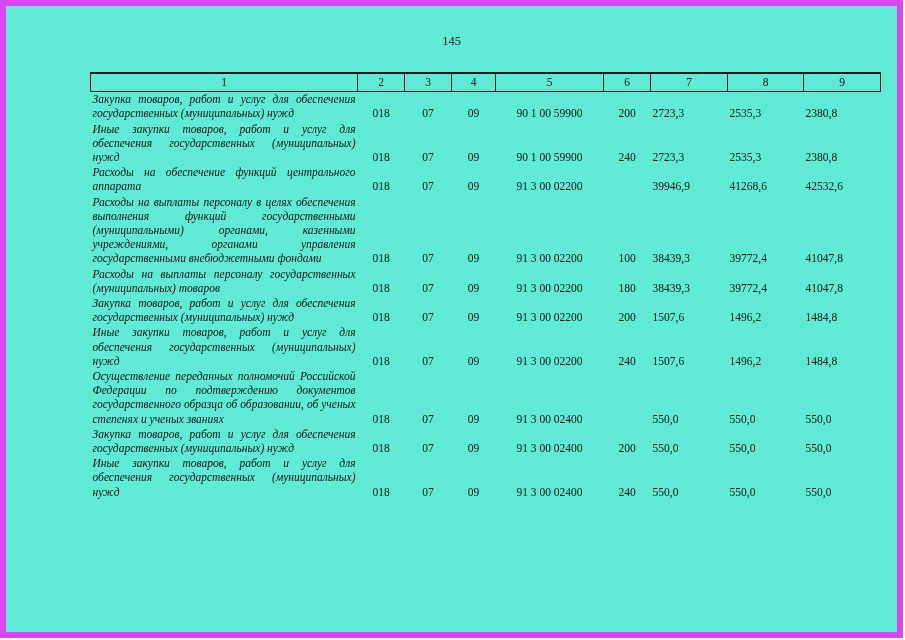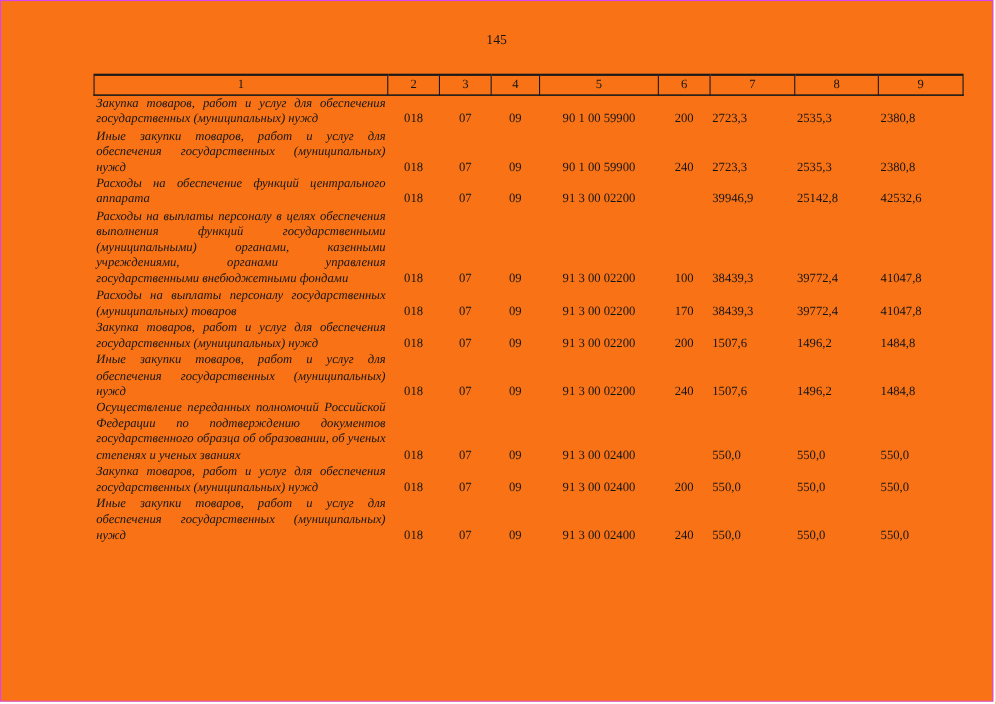--- a/index.html
+++ b/index.html
@@ -4,22 +4,22 @@
 <style>
   html, body {
     margin: 0;
     padding: 0;
     background: #ffffff;
   }
   .page {
     position: relative;
     width: 903px;
     height: 638px;
-    border: 1px solid #d946ef;
-    background: #f97316;
+    border: 6px solid #d946ef;
+    background: #5eead4;
     box-sizing: border-box;
     font-family: "Liberation Serif", serif;
     color: #151515;
     overflow: hidden;
   }
   .page-number {
     position: absolute;
     top: 28px;
     left: 0;
     right: 0;
@@ -116,41 +116,41 @@
           <td class="col-y3">2380,8</td>
         </tr>
         <tr>
           <td class="col-name">Расходы на обеспечение функций центрального аппарата</td>
           <td class="col-grbs">018</td>
           <td class="col-razdel">07</td>
           <td class="col-podrazdel">09</td>
           <td class="col-csr">91 3 00 02200</td>
           <td class="col-vr"></td>
           <td class="col-y1">39946,9</td>
-          <td class="col-y2">25142,8</td>
+          <td class="col-y2">41268,6</td>
           <td class="col-y3">42532,6</td>
         </tr>
         <tr>
           <td class="col-name">Расходы на выплаты персоналу в целях обеспечения выполнения функций государственными (муниципальными) органами, казенными учреждениями, органами управления государственными внебюджетными фондами</td>
           <td class="col-grbs">018</td>
           <td class="col-razdel">07</td>
           <td class="col-podrazdel">09</td>
           <td class="col-csr">91 3 00 02200</td>
           <td class="col-vr">100</td>
           <td class="col-y1">38439,3</td>
           <td class="col-y2">39772,4</td>
           <td class="col-y3">41047,8</td>
         </tr>
         <tr>
           <td class="col-name">Расходы на выплаты персоналу государственных (муниципальных) товаров</td>
           <td class="col-grbs">018</td>
           <td class="col-razdel">07</td>
           <td class="col-podrazdel">09</td>
           <td class="col-csr">91 3 00 02200</td>
-          <td class="col-vr">170</td>
+          <td class="col-vr">180</td>
           <td class="col-y1">38439,3</td>
           <td class="col-y2">39772,4</td>
           <td class="col-y3">41047,8</td>
         </tr>
         <tr>
           <td class="col-name">Закупка товаров, работ и услуг для обеспечения государственных (муниципальных) нужд</td>
           <td class="col-grbs">018</td>
           <td class="col-razdel">07</td>
           <td class="col-podrazdel">09</td>
           <td class="col-csr">91 3 00 02200</td>

